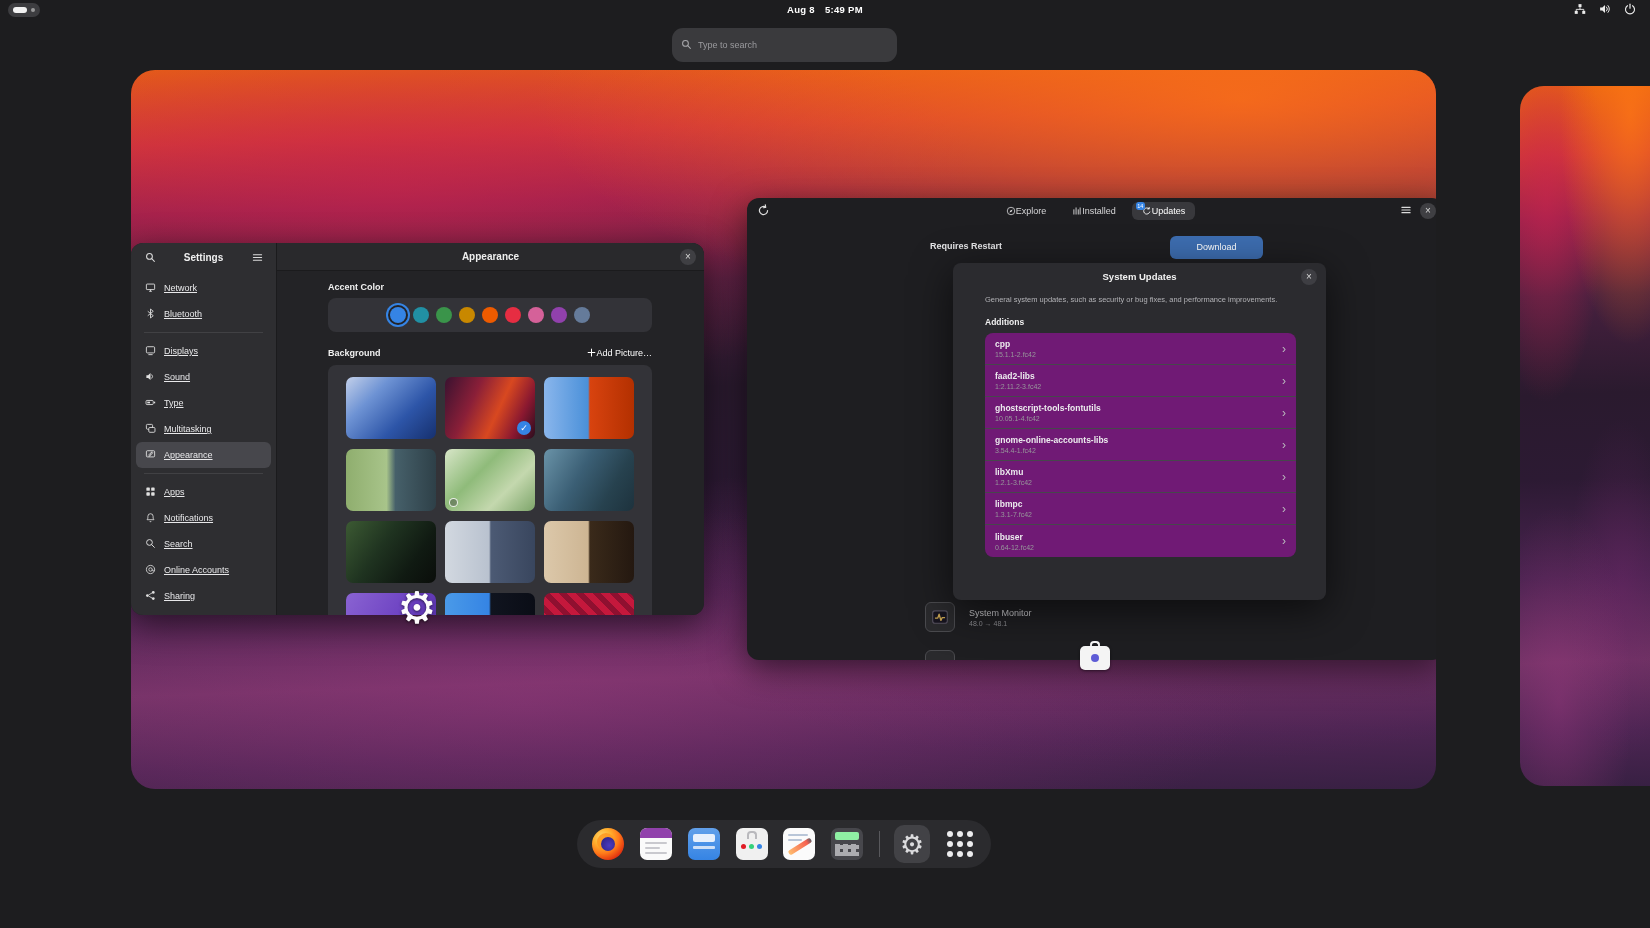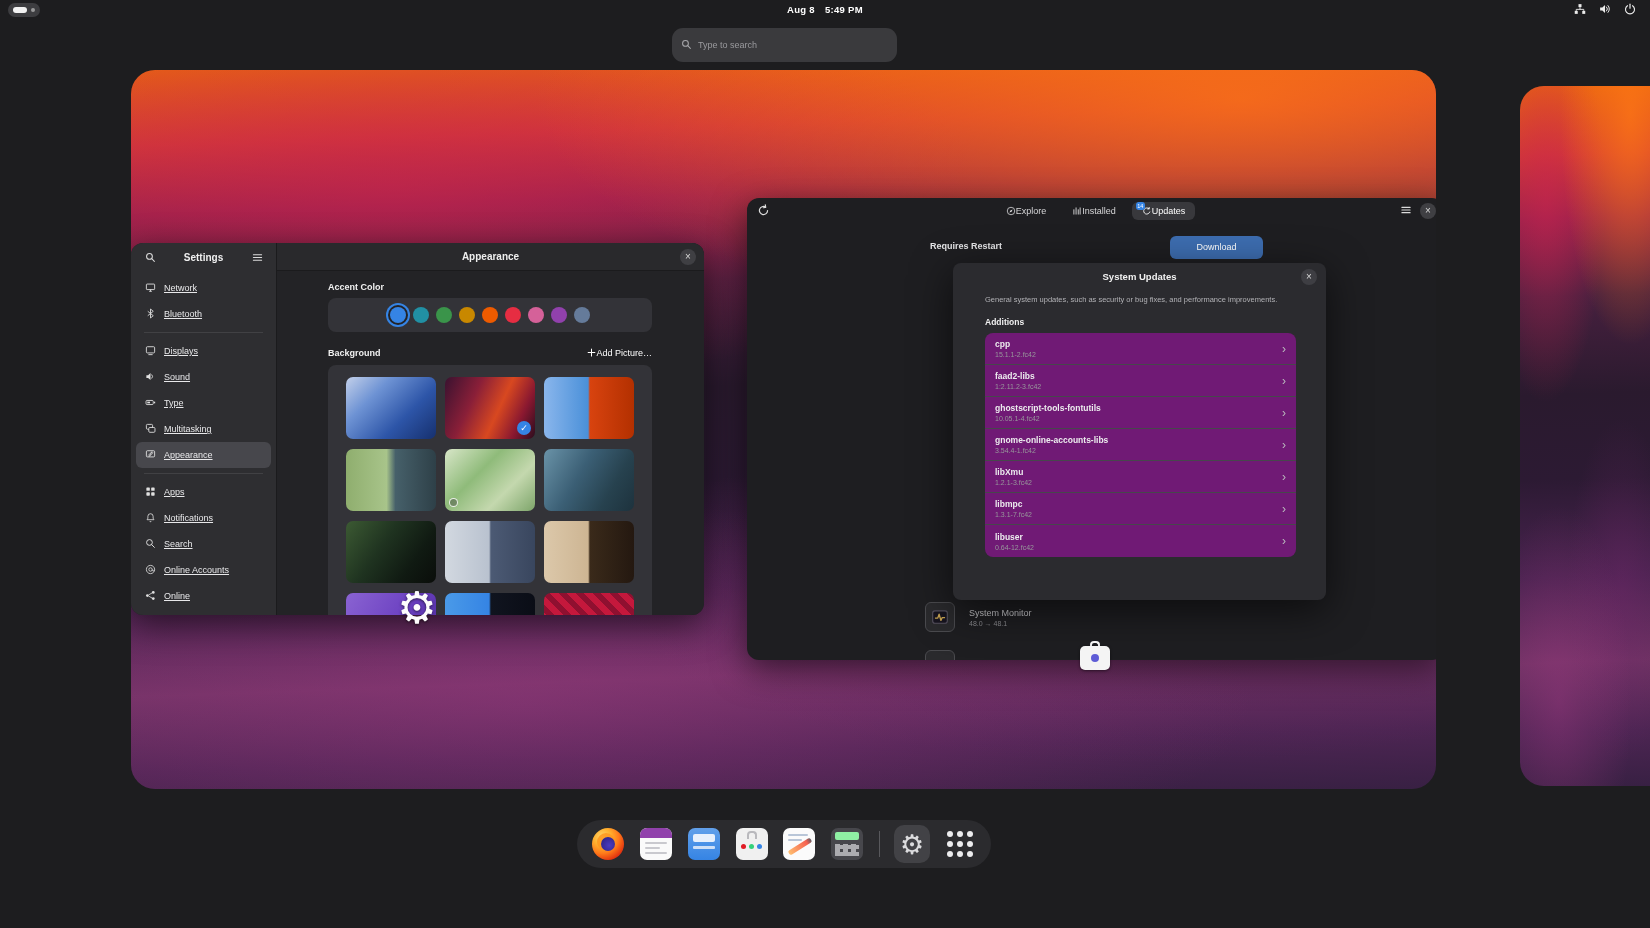--- a/index.html
+++ b/index.html
@@ -276,21 +276,21 @@
                 </svg></span>
             <span>Online Accounts</span>
           </div>
           <div class="s-item">
             <span><svg width="11" height="11" viewBox="0 0 16 16">
                   <circle cx="3.5" cy="8" r="2" fill="#e0e0e0"></circle>
                   <circle cx="12" cy="3.5" r="2" fill="#e0e0e0"></circle>
                   <circle cx="12" cy="12.5" r="2" fill="#e0e0e0"></circle>
                   <path d="M5.3 7.1 10.2 4.4M5.3 8.9l4.9 2.7" stroke="#e0e0e0" stroke-width="1.2"></path>
                 </svg></span>
-            <span>Online</span>
+            <span>Sharing</span>
           </div>
           <div class="s-item">
             
             
           </div>
         </div>
       </div>
 
       <div class="s-main">
         <div class="s-main-head">

